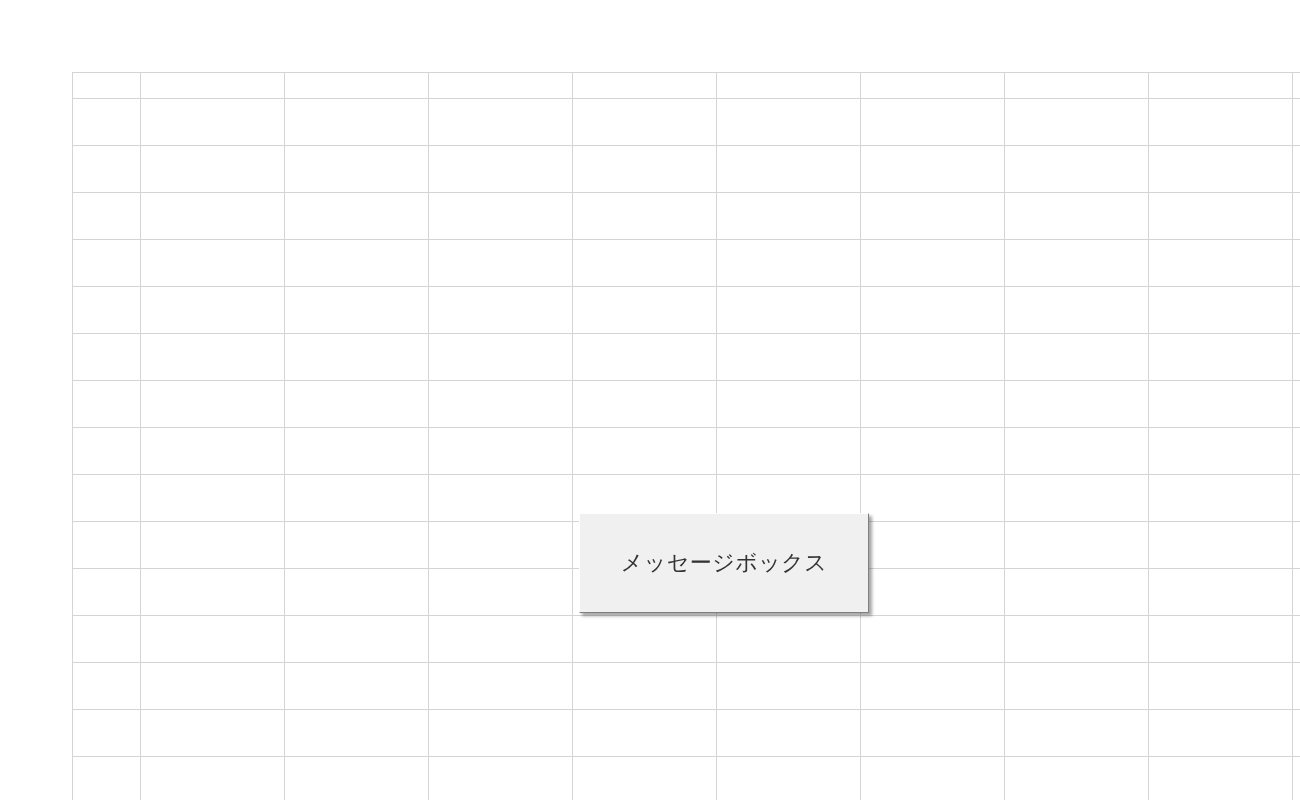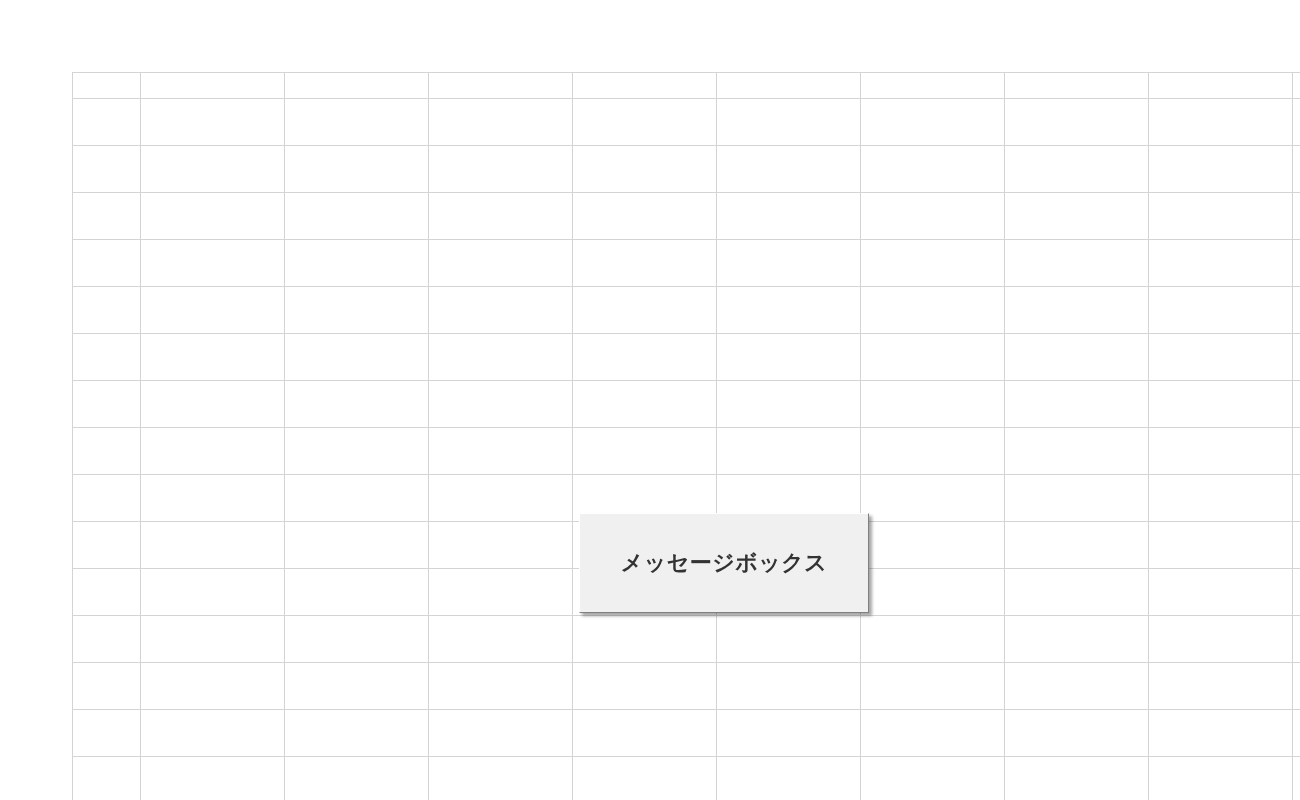--- a/index.html
+++ b/index.html
@@ -1,19 +1,18 @@
 <!DOCTYPE html>
 <html><head>
   <meta charset="utf-8">
   <style>
     * {
       margin: 18px;
       padding: 0;
       box-sizing: border-box;
-      font-weight: bold;
     }
     
     body {
       width: 1300px;
       height: 800px;
       background: #ffffff;
       font-family: "Hiragino Kaku Gothic ProN", "Meiryo", "MS PGothic", sans-serif;
       overflow: hidden;
       position: relative;
     }

